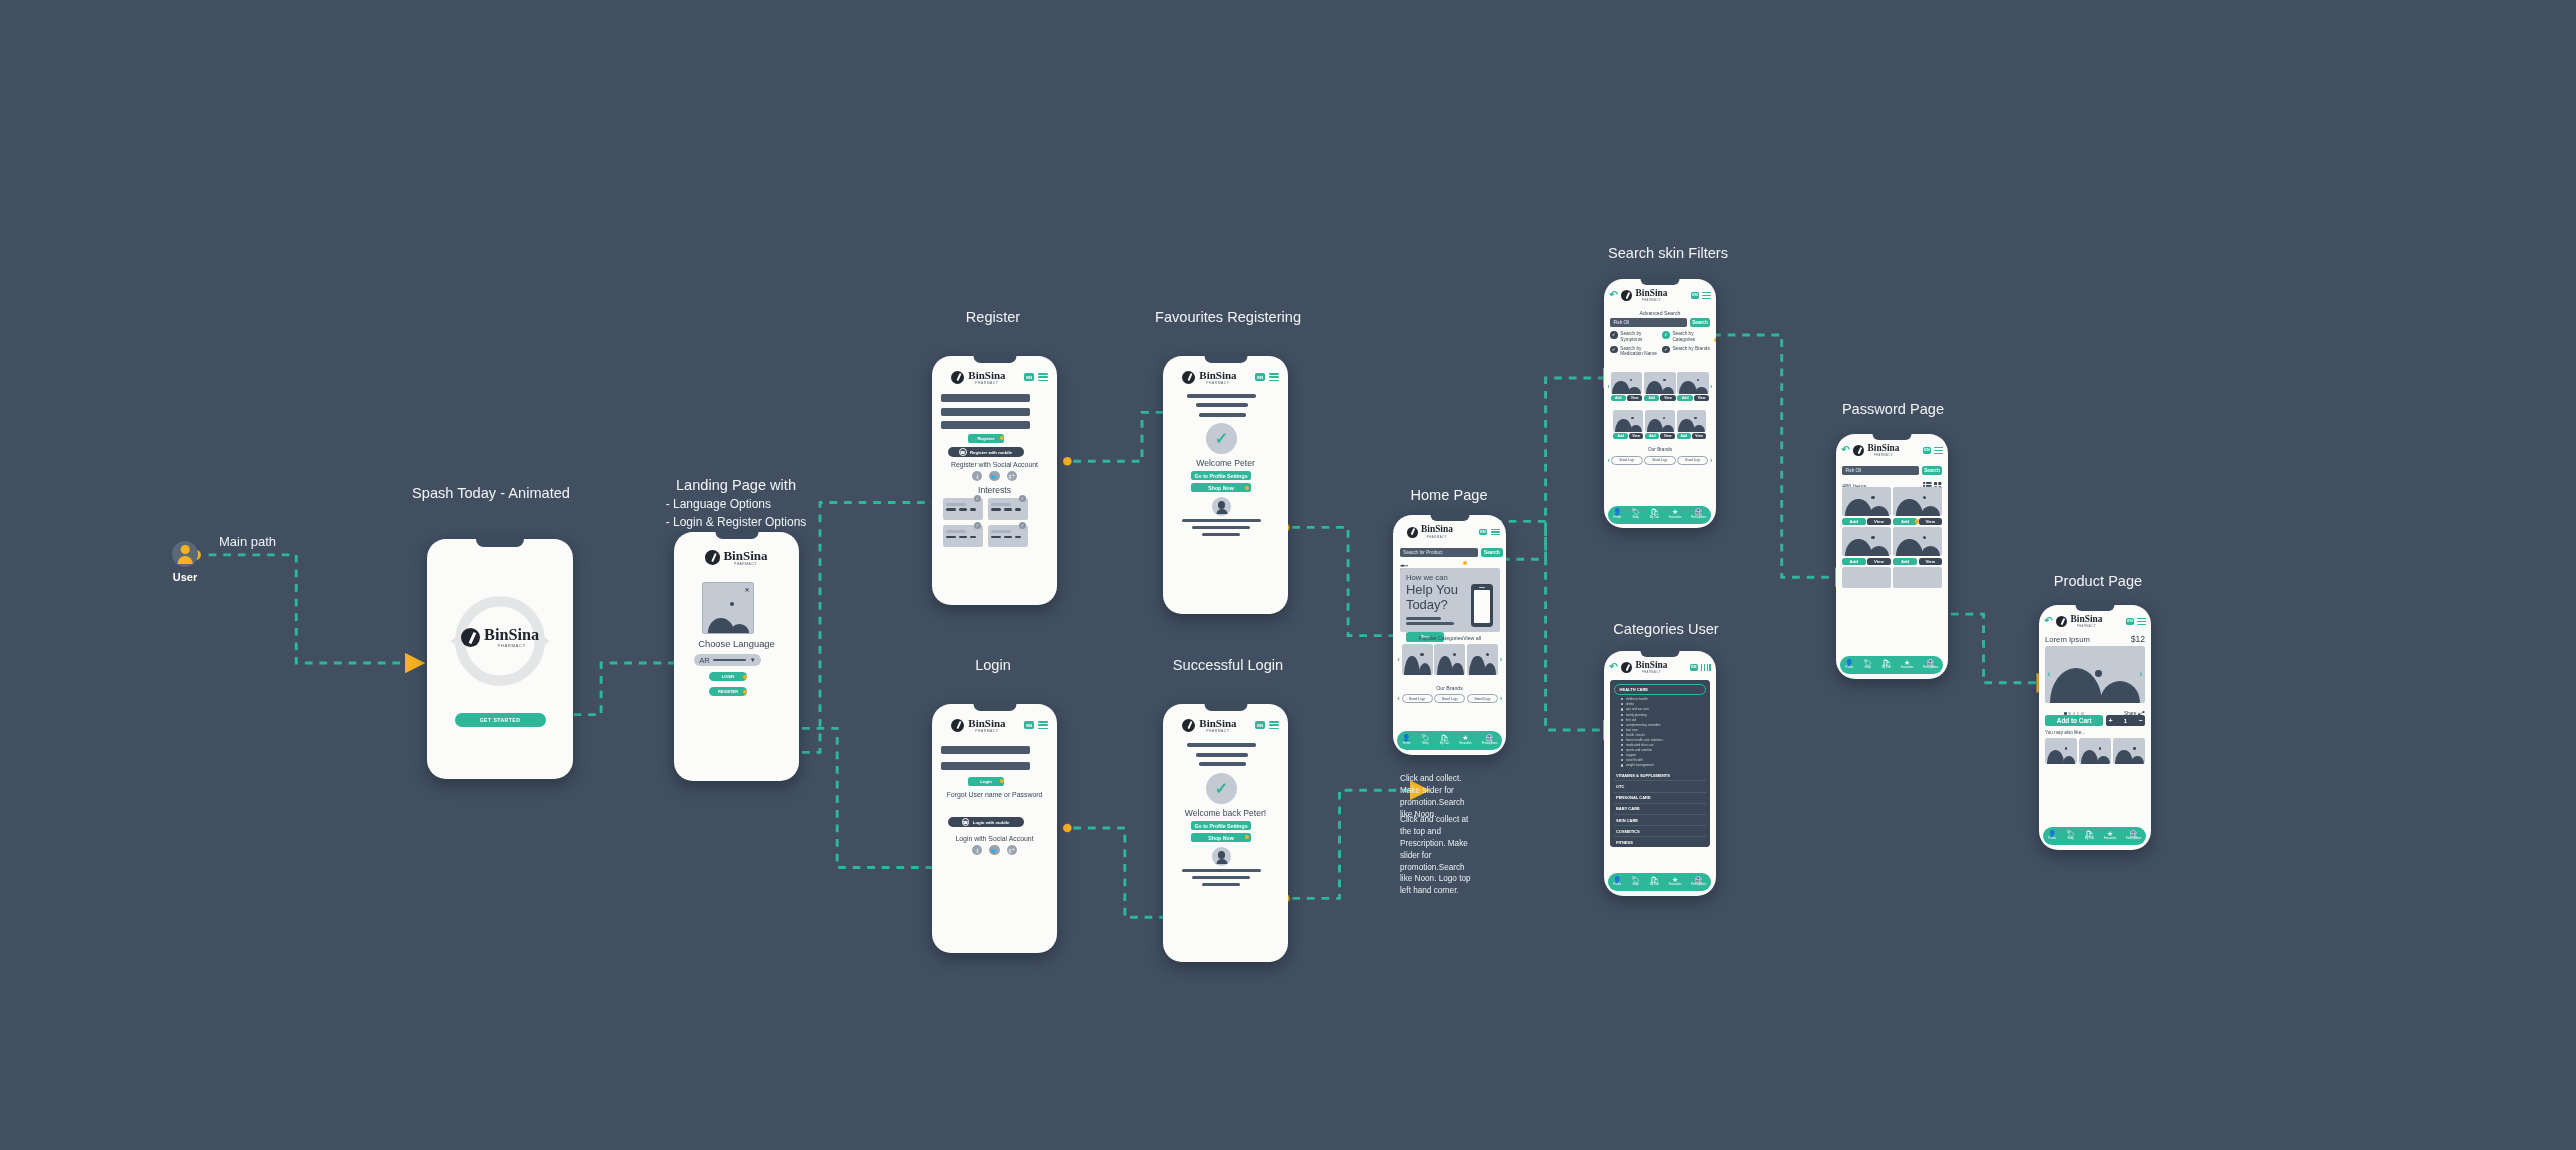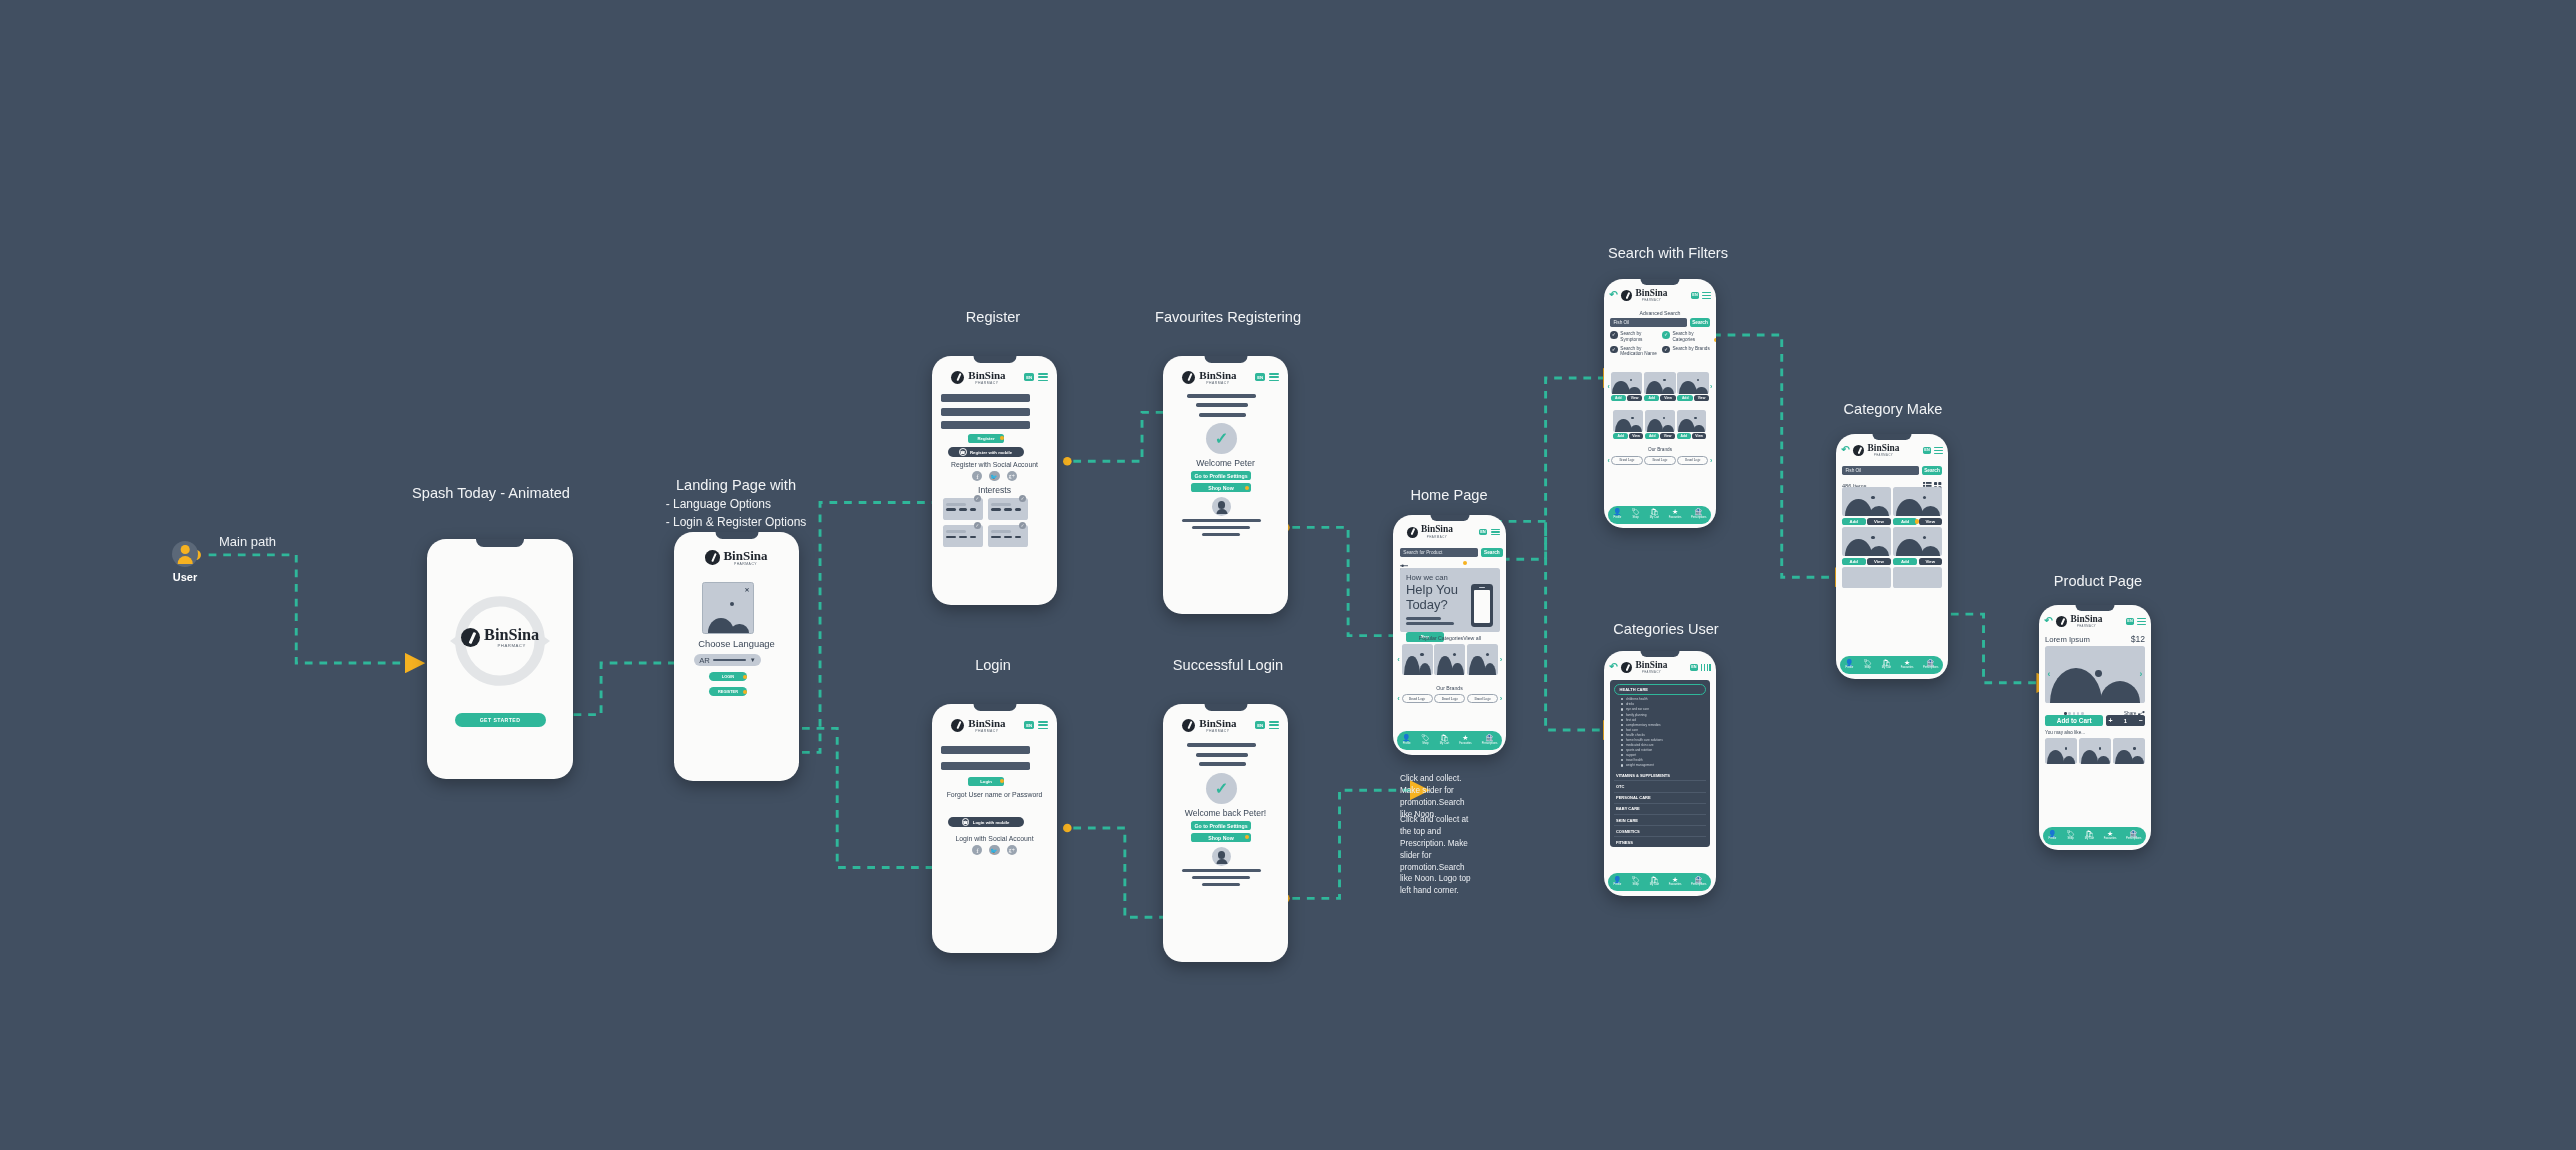--- a/index.html
+++ b/index.html
@@ -513,21 +513,21 @@
         <div class="navitem">
             <span class="ic" style="font-size:6.9px;">🏦</span>
             <span class="lb">Prescriptions</span>
           </div>
       </div>
     </div>
   </div>
   <div class="annot" style="left:1400px; top:773px;">Click and collect. Make slider for promotion.Search like Noon.</div>
   <div class="annot" style="left:1400px; top:814px;">Click and collect at the top and Prescription. Make slider for promotion.Search like Noon. Logo top left hand corner.</div>
 
-  <div class="screen-label" style="left:1668px; top:243px;">Search with Filters</div>
+  <div class="screen-label" style="left:1668px; top:243px;">Search skin Filters</div>
   <div class="phone" style="left:1604px; top:279px; width:112px; height:249px;">
     <div class="notch" style="width:39px;height:6px;"></div>
     <div class="scr">
       <div style="display:flex;align-items:center;gap:3.4px;padding:10.3px 5.2px 0 5.2px;">
         <span class="backarrow" style="font-size:10.3px;">↶</span>
         <div class="logo-mark" style="width:11px;height:11px;"></div>
         <div style="margin-right:auto;">
           <div class="logo-word" style="font-size:9.4px;">BinSina</div>
           <div class="logo-sub" style="font-size:2.7px;">PHARMACY</div>
         </div>
@@ -784,21 +784,21 @@
             <span class="lb">Favourites</span>
           </div>
         <div class="navitem">
             <span class="ic" style="font-size:6.9px;">🏦</span>
             <span class="lb">Prescriptions</span>
           </div>
       </div>
     </div>
   </div>
 
-  <div class="screen-label" style="left:1893px; top:399px;">Category Make</div>
+  <div class="screen-label" style="left:1893px; top:399px;">Password Page</div>
   <div class="phone" style="left:1836px; top:434px; width:112px; height:245px;">
     <div class="notch" style="width:39px;height:6px;"></div>
     <div class="scr">
       <div style="display:flex;align-items:center;gap:3.4px;padding:10.3px 5.2px 0 5.2px;">
         <span class="backarrow" style="font-size:10.3px;">↶</span>
         <div class="logo-mark" style="width:11px;height:11px;"></div>
         <div style="margin-right:auto;">
           <div class="logo-word" style="font-size:9.4px;">BinSina</div>
           <div class="logo-sub" style="font-size:2.7px;">PHARMACY</div>
         </div>

